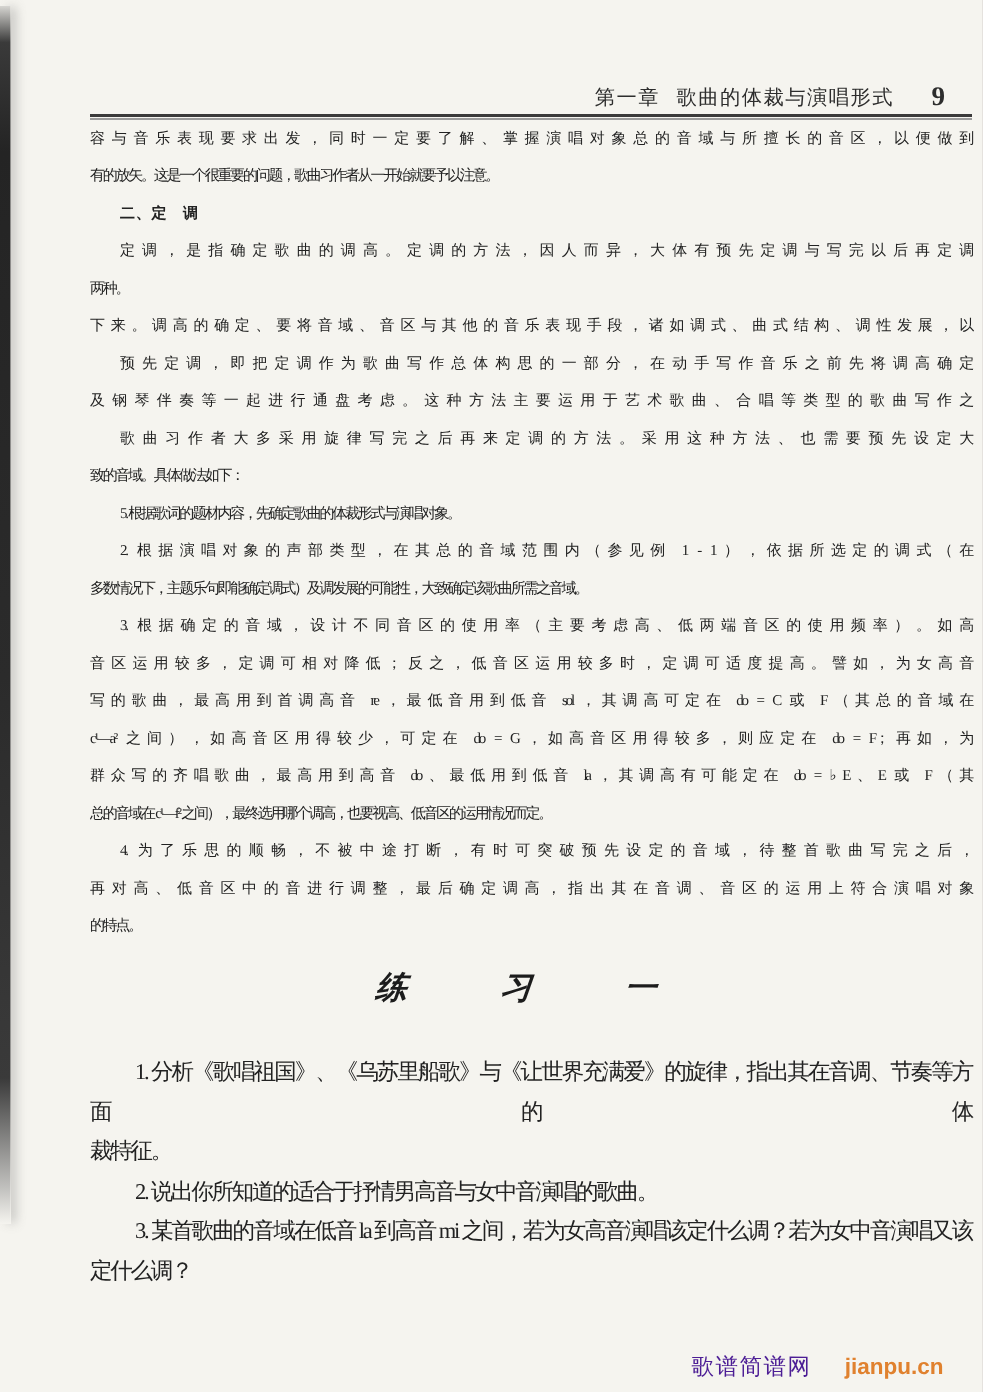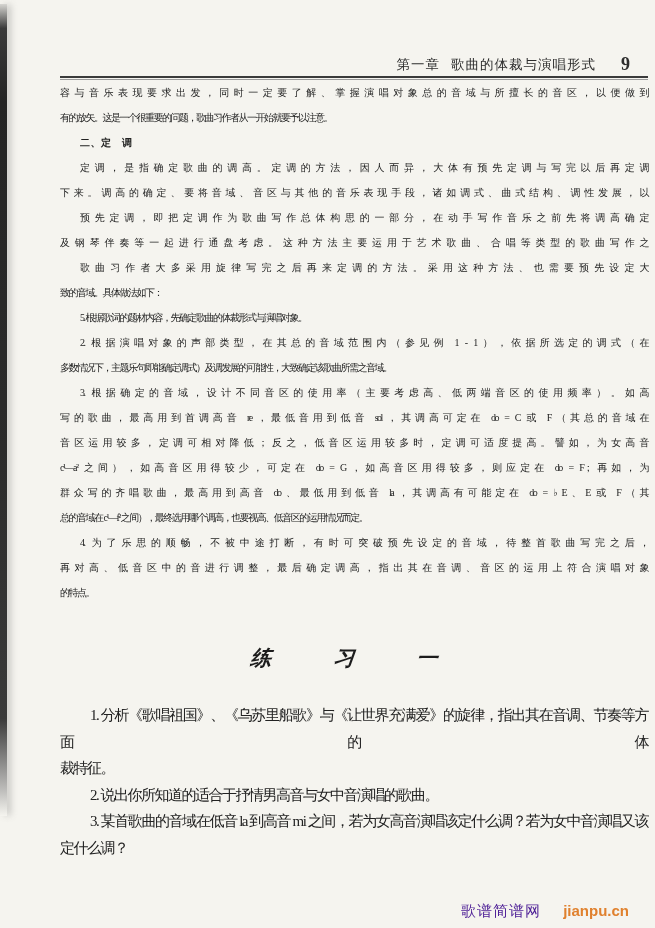--- a/index.html
+++ b/index.html
@@ -71,31 +71,32 @@
     <span class="pagenum">9</span>
   </div>
 
   <div class="rule"></div>
 
   <div class="body-text">
       <div class="tline fill">容与音乐表现要求出发，同时一定要了解、掌握演唱对象总的音域与所擅长的音区，以便做到</div>
       <div class="tline">有的放矢。这是一个很重要的问题，歌曲习作者从一开始就要予以注意。</div>
       <div class="tline ind bold">二、定　调</div>
       <div class="tline fill ind">定调，是指确定歌曲的调高。定调的方法，因人而异，大体有预先定调与写完以后再定调</div>
+      <div class="tline">两种。</div>
       <div class="tline fill">下来。调高的确定、要将音域、音区与其他的音乐表现手段，诸如调式、曲式结构、调性发展，以</div>
       <div class="tline fill ind">预先定调，即把定调作为歌曲写作总体构思的一部分，在动手写作音乐之前先将调高确定</div>
       <div class="tline fill">及钢琴伴奏等一起进行通盘考虑。这种方法主要运用于艺术歌曲、合唱等类型的歌曲写作之</div>
       <div class="tline fill ind">歌曲习作者大多采用旋律写完之后再来定调的方法。采用这种方法、也需要预先设定大</div>
       <div class="tline">致的音域。具体做法如下：</div>
       <div class="tline ind">5. 根据歌词的题材内容，先确定歌曲的体裁形式与演唱对象。</div>
       <div class="tline fill ind">2. 根据演唱对象的声部类型，在其总的音域范围内（参见例 1 - 1），依据所选定的调式（在</div>
       <div class="tline">多数情况下，主题乐句即能确定调式）及调发展的可能性，大致确定该歌曲所需之音域。</div>
       <div class="tline fill ind">3. 根据确定的音域，设计不同音区的使用率（主要考虑高、低两端音区的使用频率）。如高</div>
+      <div class="tline fill">音区运用较多，定调可相对降低；反之，低音区运用较多时，定调可适度提高。譬如，为女高音</div>
       <div class="tline fill">写的歌曲，最高用到首调高音 re，最低音用到低音 sol，其调高可定在 do = C 或 F（其总的音域在</div>
-      <div class="tline fill">音区运用较多，定调可相对降低；反之，低音区运用较多时，定调可适度提高。譬如，为女高音</div>
       <div class="tline fill">c¹—a² 之间），如高音区用得较少，可定在 do = G，如高音区用得较多，则应定在 do = F；再如，为</div>
       <div class="tline fill">群众写的齐唱歌曲，最高用到高音 do、最低用到低音 la，其调高有可能定在 do = ♭E、E 或 F（其</div>
       <div class="tline">总的音域在 c¹—f² 之间），最终选用哪个调高，也要视高、低音区的运用情况而定。</div>
       <div class="tline fill ind">4. 为了乐思的顺畅，不被中途打断，有时可突破预先设定的音域，待整首歌曲写完之后，</div>
       <div class="tline fill">再对高、低音区中的音进行调整，最后确定调高，指出其在音调、音区的运用上符合演唱对象</div>
       <div class="tline">的特点。</div>
     </div>
 
   <div class="ex-heading">
     <span>练</span>

